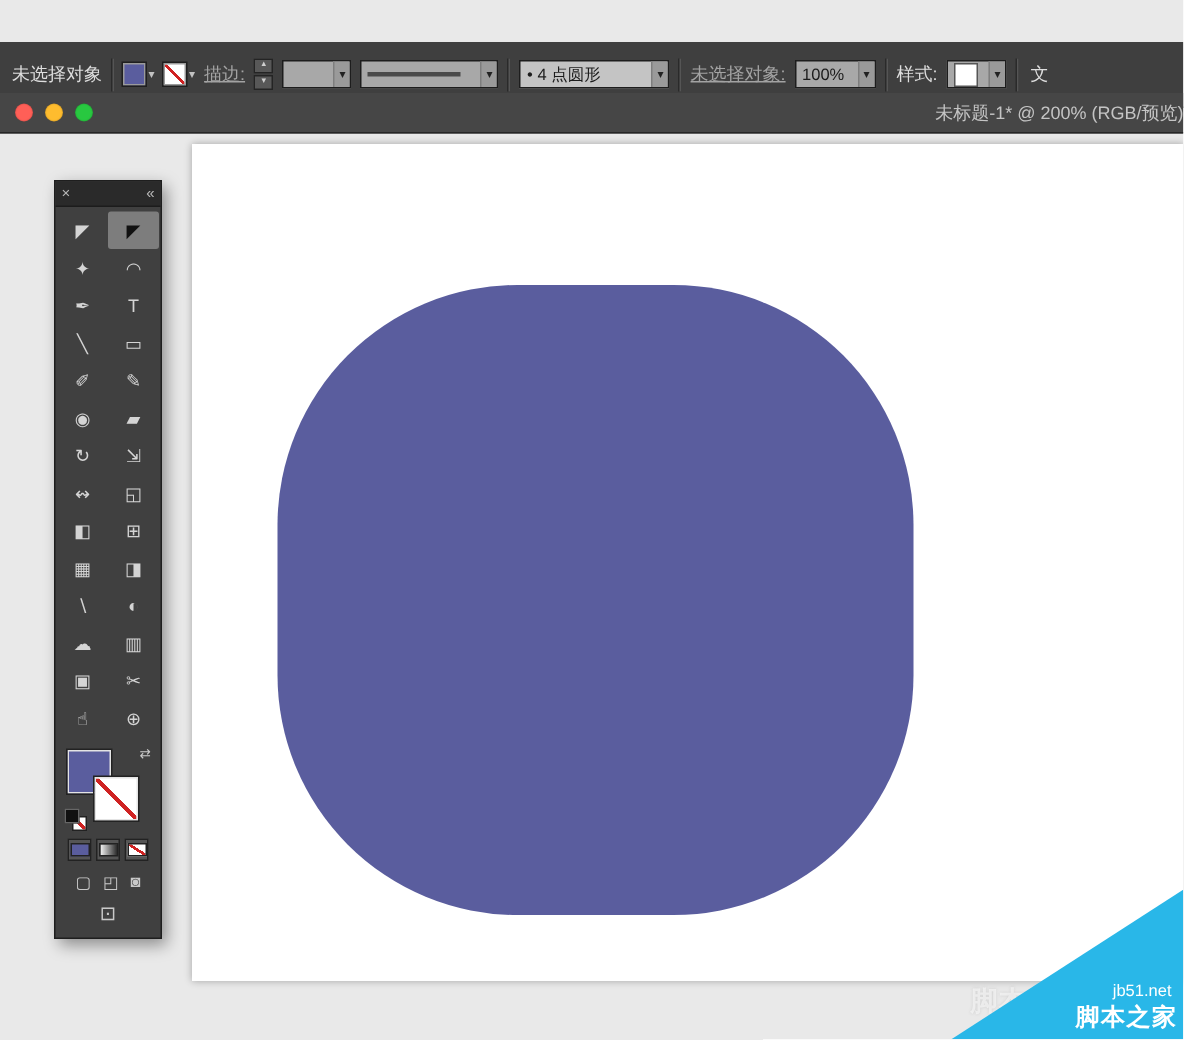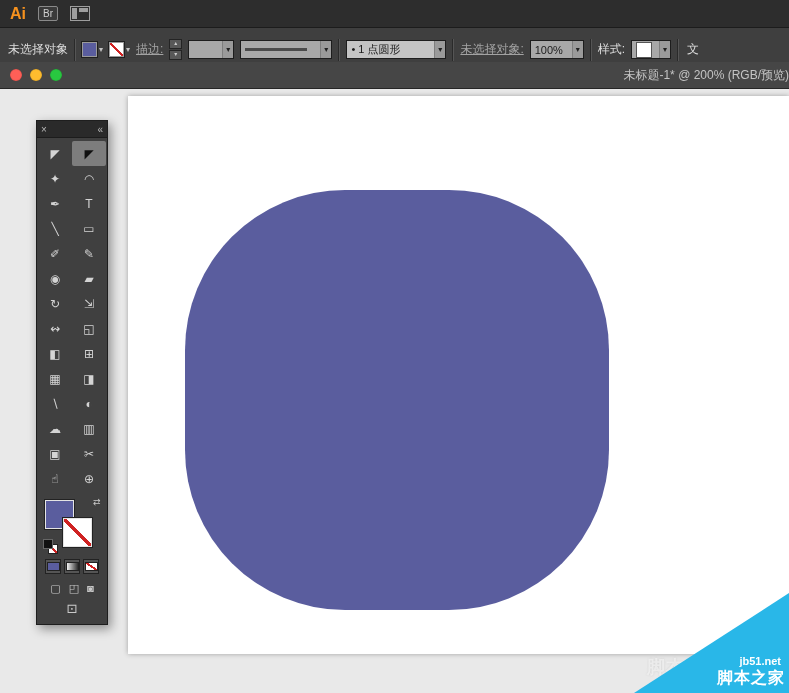--- a/index.html
+++ b/index.html
@@ -79,36 +79,28 @@
         linear-gradient(to top right, transparent 42%, #cf2222 42%, #cf2222 58%, transparent 58%),#fff;border:1px solid #222;}
   .draw-modes{display:flex;justify-content:center;gap:8px;margin:8px 0 0;color:#c9c9c9;font-size:11px;}
   .screen-mode{text-align:center;margin:6px 0 8px;color:#c9c9c9;font-size:13px;}
 
   
   .watermark{position:absolute;right:0;bottom:0;width:155px;height:100px;}
   .wm-tri{position:absolute;inset:0;background:#29b7e8;
           clip-path:polygon(100% 0, 0 100%, 100% 100%);}
   .wm-ghost{position:absolute;right:66px;bottom:14px;color:rgba(255,255,255,.55);font-size:18px;
             font-weight:bold;letter-spacing:1px;text-shadow:0 0 2px rgba(150,150,150,.3);}
-  .wm-url{position:absolute;right:8px;bottom:26px;color:#ffffff;font-size:11px;font-weight:bold;}
+  .wm-url{position:absolute;right:8px;bottom:26px;color:#ffffff;font-size:11px;}
   .wm-name{position:absolute;right:4px;bottom:4px;color:#ffffff;font-size:16px;font-weight:bold;letter-spacing:1px;}
 </style>
 </head>
 <body>
 
 <div class="screen">
 
-  <div class="app-bar">
-    <span class="ai-logo">Ai</span>
-    <span class="br-chip">Br</span>
-    <span class="ws-icon">
-        <span class="p1"></span>
-        <span class="p2"></span>
-      </span>
-  </div>
 
   <div class="control-bar">
     <span>未选择对象</span>
     <span class="vsep"></span>
     <span class="swatch-group">
       <span class="swatch fill"></span>
       <span class="dd">▾</span>
     </span>
     <span class="swatch-group">
       <span class="swatch stroke"></span>
@@ -122,21 +114,21 @@
     <span class="combo w44">
       <span></span>
       <span class="arr">▾</span>
     </span>
     <span class="combo w92">
       <span class="line-prev"></span>
       <span class="arr">▾</span>
     </span>
     <span class="vsep"></span>
     <span class="combo w96">
-      <span>• 1 点圆形</span>
+      <span>• 4 点圆形</span>
       <span class="arr">▾</span>
     </span>
     <span class="vsep"></span>
     <span class="link">未选择对象:</span>
     <span class="combo w54">
       <span>100%</span>
       <span class="arr">▾</span>
     </span>
     <span class="vsep"></span>
     <span>样式:</span>

